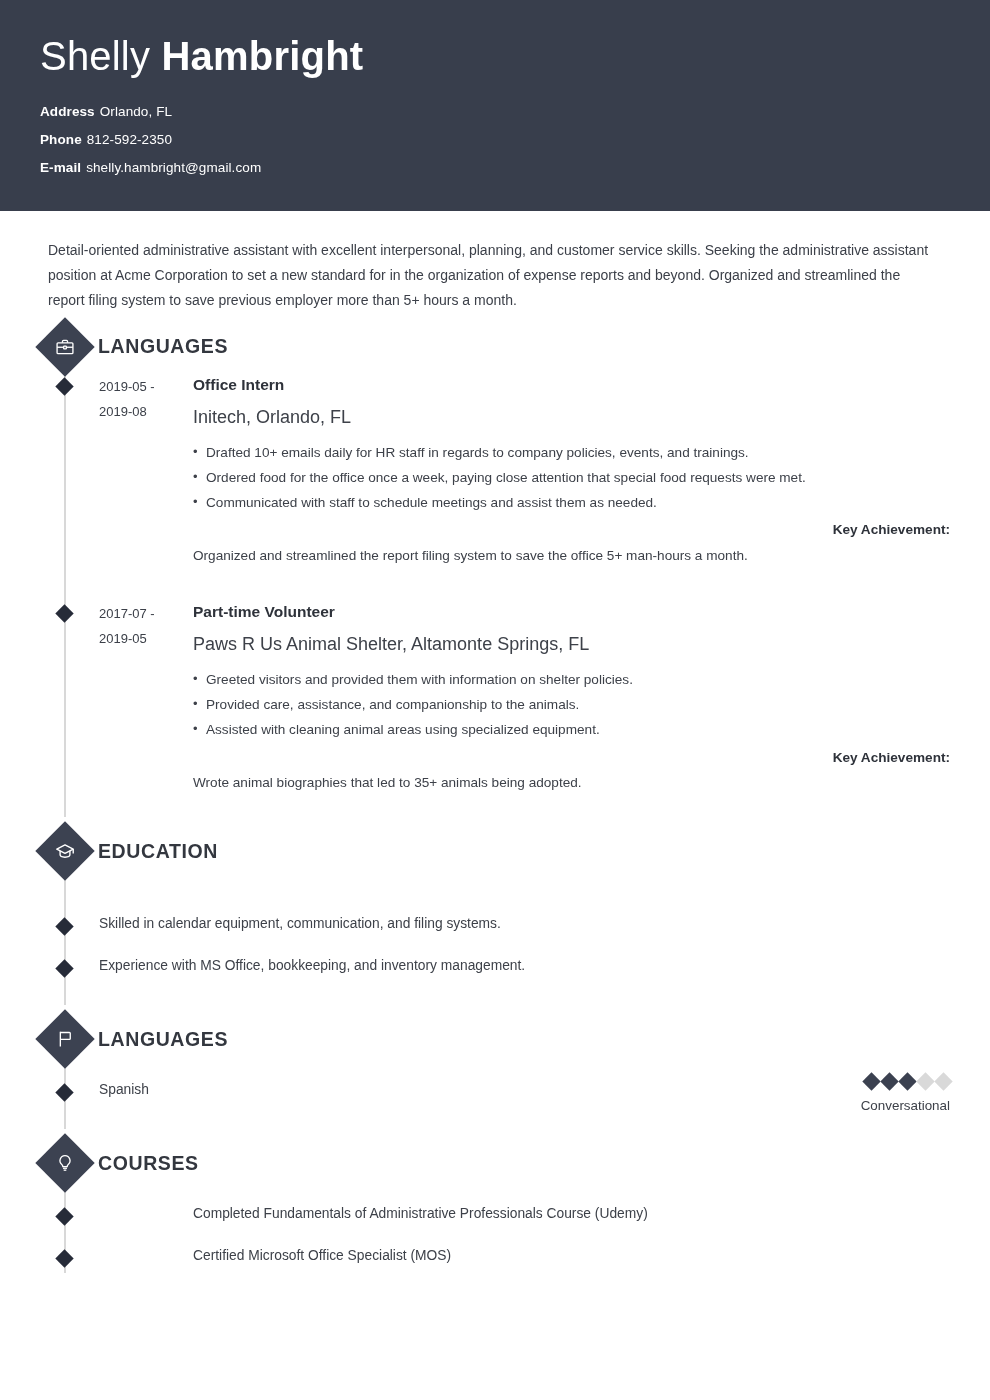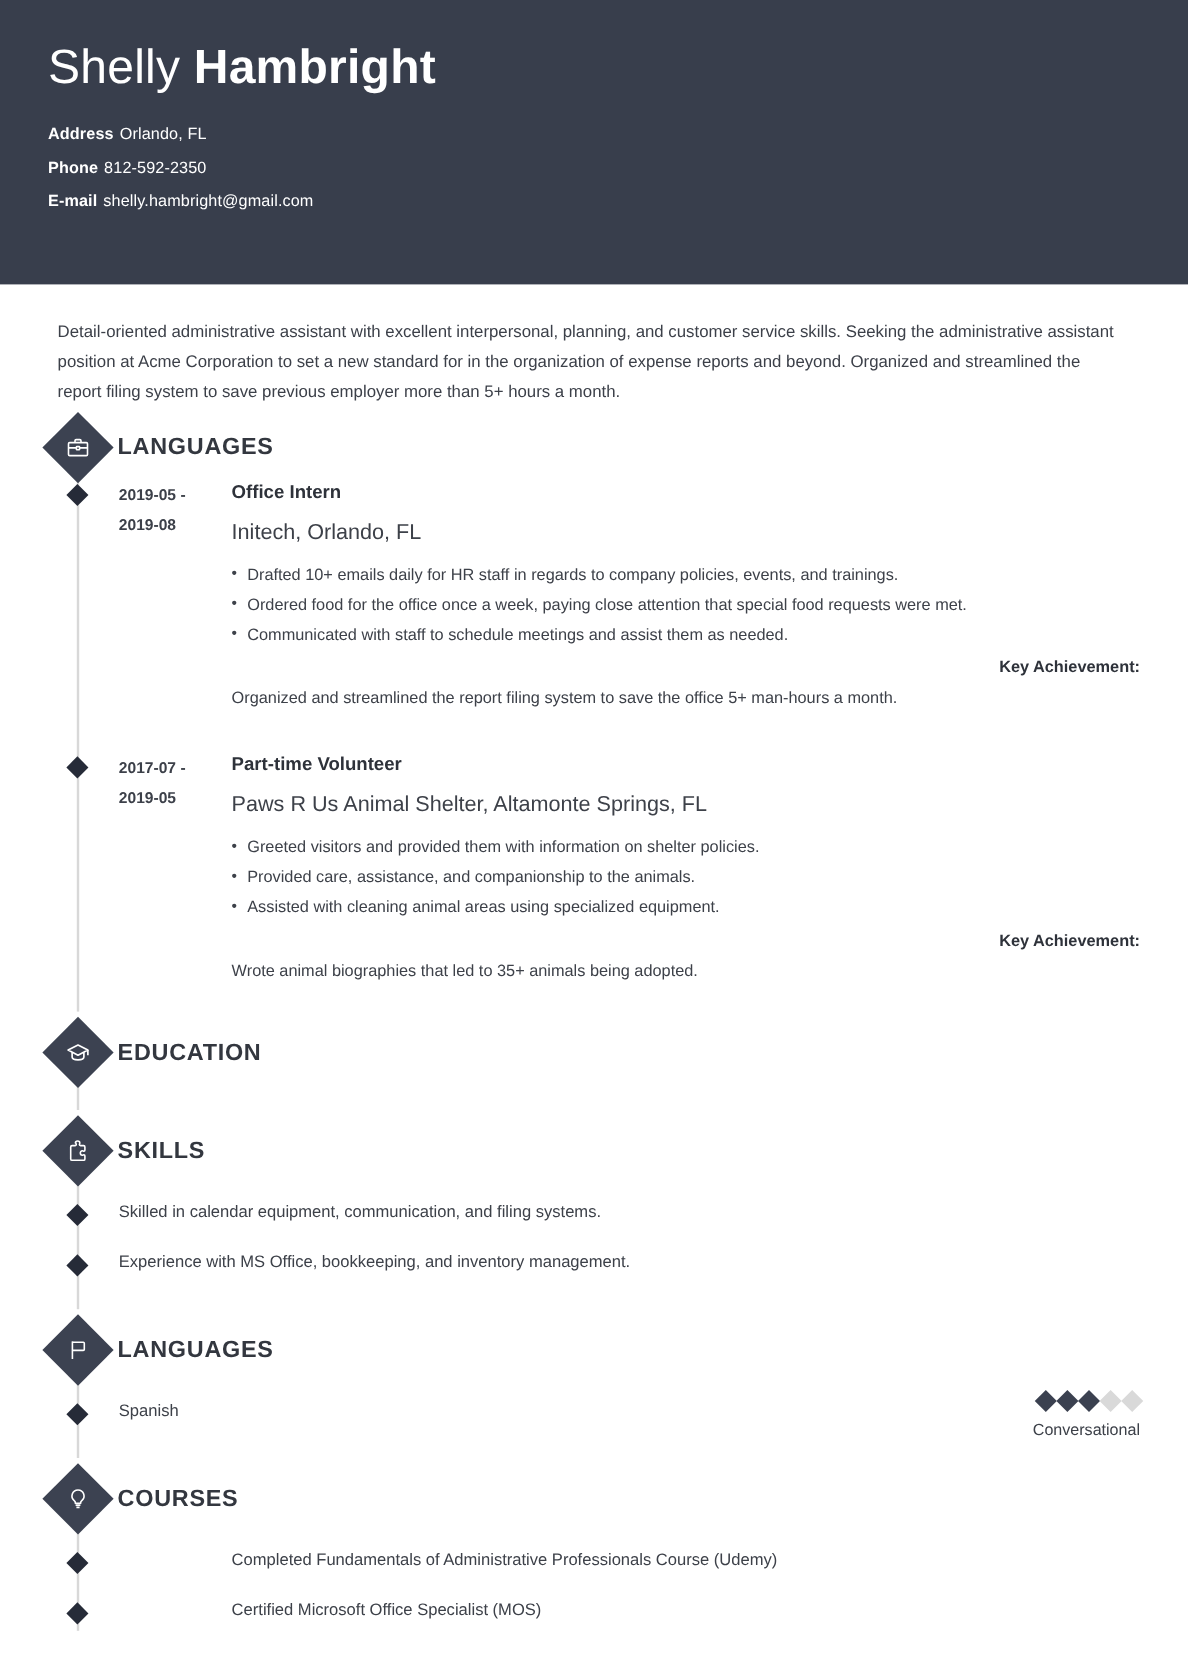--- a/index.html
+++ b/index.html
@@ -8,21 +8,21 @@
     height: 1400px;
     background: #ffffff;
     font-family: "Liberation Sans", sans-serif;
     -webkit-font-smoothing: antialiased;
   }
   .page { position: relative; width: 990px; height: 1400px; background: #fff; overflow: hidden; }
 
   
   .header {
     background: #383e4c;
-    height: 237px;
+    height: 211px;
     padding: 34px 40px 0 40px;
   }
   .name {
     font-size: 40px;
     line-height: 1.1;
     color: #ffffff;
     font-weight: 300;
     letter-spacing: .2px;
     margin-bottom: 26px;
   }
@@ -99,21 +99,21 @@
     top: 7px;
     width: 13px; height: 13px;
     background: #262b38;
     transform: rotate(45deg);
     z-index: 2;
   }
   .entry .date {
     width: 94px;
     flex: 0 0 94px;
     font-size: 13px;
-    font-weight: 700;
+    font-weight: 400;
     color: #3c4049;
     line-height: 1.95;
     padding-top: 1px;
   }
   .entry .content { flex: 1; min-width: 0; }
 
   .job-title {
     font-size: 15.5px;
     font-weight: 700;
     color: #2e323a;
@@ -301,28 +301,20 @@
       </div>
 
       <div class="entries">
         <div class="sp-md"></div>
       </div>
     </div>
 
     <div class="section">
       <div class="spine"></div>
 
-      <div class="section-head">
-        <span class="diamond">
-          <svg width="20" height="20" viewBox="0 0 24 24" fill="none" stroke="#ffffff" stroke-width="1.6" stroke-linejoin="round">
-            <path d="M9.4 4.2c0-1.2 1-2 2.2-2s2.2.8 2.2 2c0 .7-.4 1.1-.4 1.6 0 .6.5 1 1.1 1h3.1c.8 0 1.3.6 1.3 1.3v3.2c0 .6-.4 1.1-1 1.1-.5 0-.9-.4-1.6-.4-1.2 0-2 1-2 2.2s.8 2.2 2 2.2c.7 0 1.1-.4 1.6-.4.6 0 1 .5 1 1.1v3c0 .8-.5 1.4-1.3 1.4H6.1c-.8 0-1.4-.6-1.4-1.4V8.1c0-.7.6-1.3 1.4-1.3h3.1c.6 0 1.1-.4 1.1-1 0-.5-.4-.9-.4-1.6z"></path>
-          </svg>
-        </span>
-        <span class="section-title">SKILLS</span>
-      </div>
 
       <div class="entries">
         <div class="sp-sm"></div>
         <div class="entry">
           <span class="bullet-diamond"></span>
           <div class="content">
             <div class="plain-text">Skilled in calendar equipment, communication, and filing systems.</div>
           </div>
         </div>
         <div class="sp-sm"></div>

